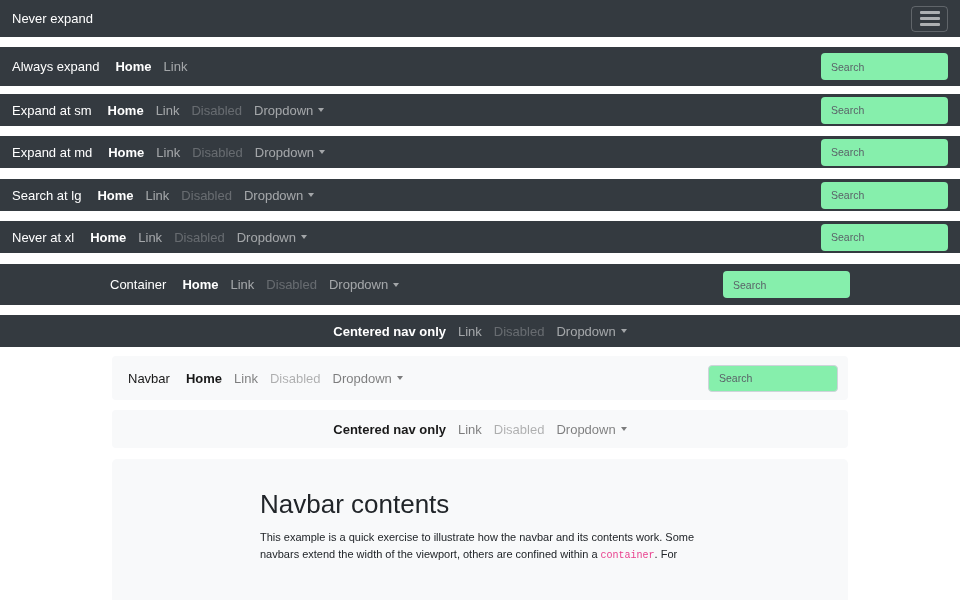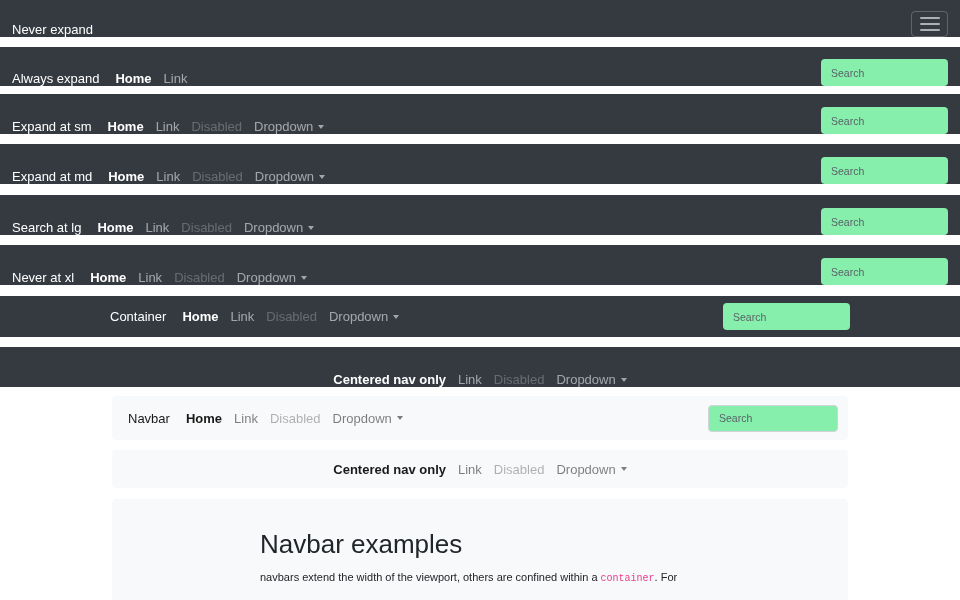--- a/index.html
+++ b/index.html
@@ -1,23 +1,23 @@
 <!DOCTYPE html>
 <html><head>
 <meta charset="utf-8">
 <style>
   * { margin:0; padding:0; box-sizing:border-box; }
   html,body { width:960px; height:600px; overflow:hidden; background:#fff;
     font-family:"Liberation Sans", sans-serif; }
 
   
   .navbar { display:flex; align-items:center; background:#343a40; position:relative; }
-  .navbar.dark { color:#fff;align-items:flex-end; }
+  .navbar.dark { color:#fff; }
   .fullw { width:960px; padding:0 12px; }
-  .h37{height:37px} .h40{height:40px} .h41{height:41px} .h44{height:44px}
+  .h37{height:37px} .h40{height:32px} .h41{height:41px} .h44{height:44px}
   .h45{height:39px} .h38{height:38px}
   .mb8{margin-bottom:8px} .mb10{margin-bottom:10px} .mb11{margin-bottom:11px}
 
   .brand { font-size:13px; color:#fff; text-decoration:none; margin-right:10px;
     white-space:nowrap; cursor:pointer; }
   .nav { display:flex; align-items:center; }
   .nav-link { font-size:13px; padding:0 6px; text-decoration:none; white-space:nowrap;
     cursor:pointer; display:inline-flex; align-items:center; }
   .dark .nav-link { color:rgba(255,255,255,.55); }
   .dark .nav-link.active { color:#fff; font-weight:700; }
@@ -191,20 +191,21 @@
       <a class="nav-link disabled">Disabled</a>
       <a class="nav-link">
           <span>Dropdown</span>
           <span class="caret"></span>
         </a>
     </div>
   </nav>
 
   <section class="jumbotron">
     <div class="jumbo-col">
-      <h1 class="jumbo-title">Navbar examples</h1>
+      <h1 class="jumbo-title">Navbar contents</h1>
       <p class="jumbo-p">
+        <span class="pline">This example is a quick exercise to illustrate how the navbar and its contents work. Some</span>
         <span class="pline"><span>navbars extend the width of the viewport, others are confined within a </span><code class="inline-code">container</code><span>. For</span></span>
       </p>
     </div>
   </section>
 
 </main>
 
 </body></html>

